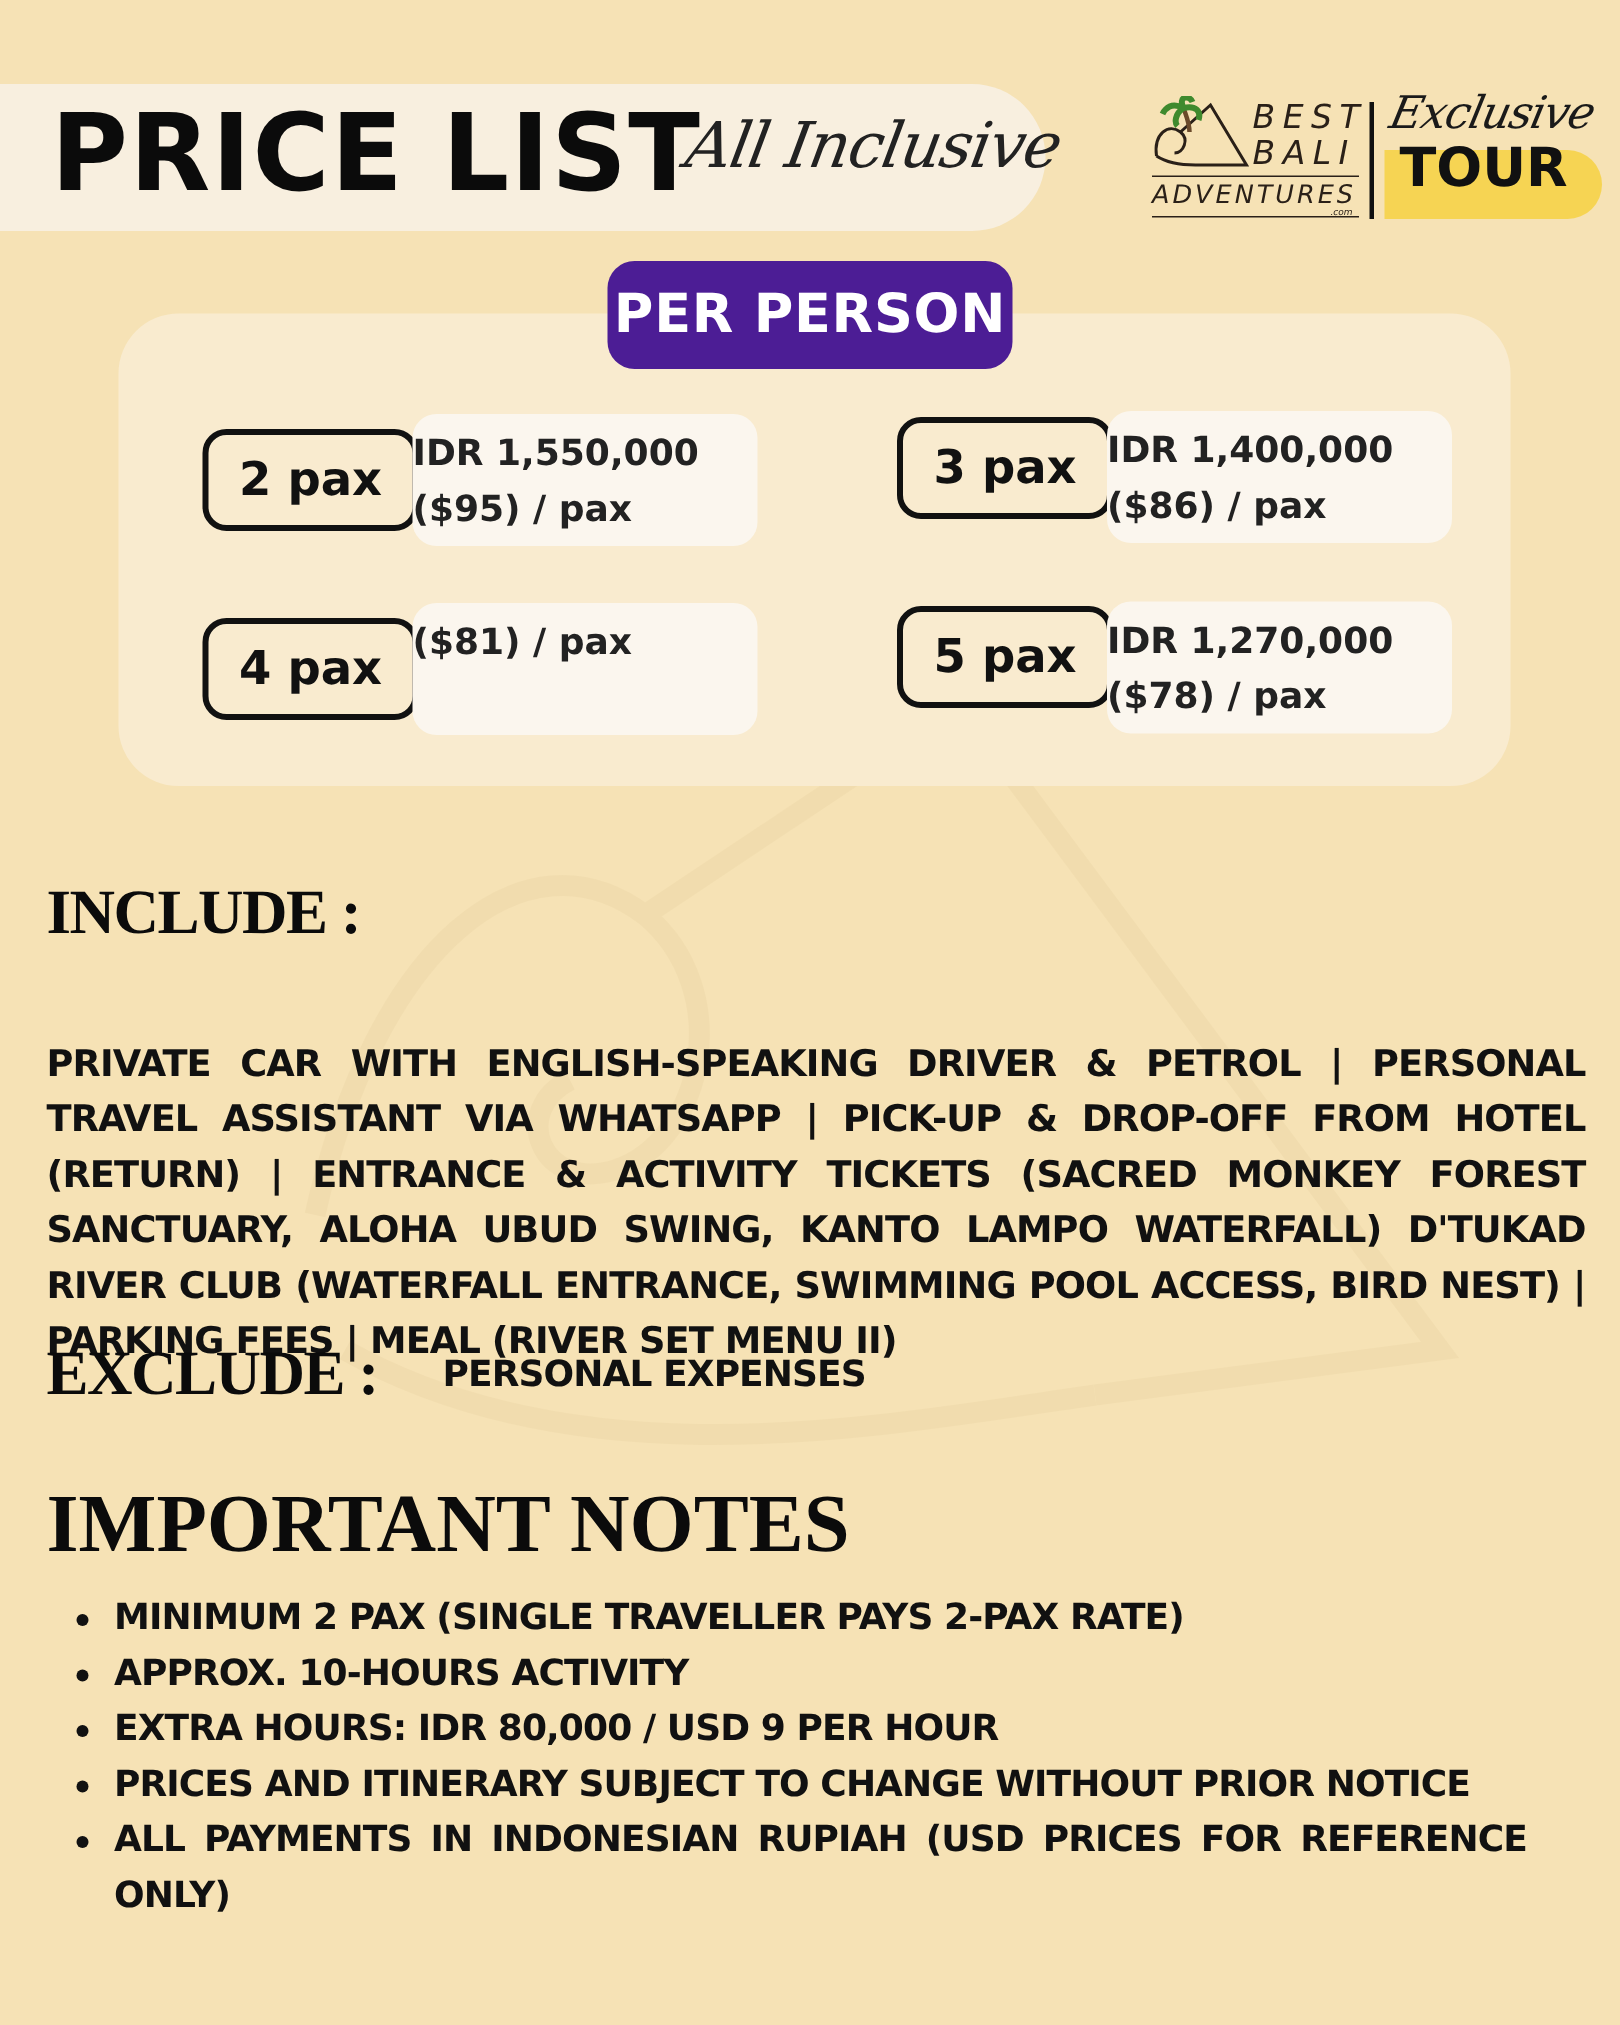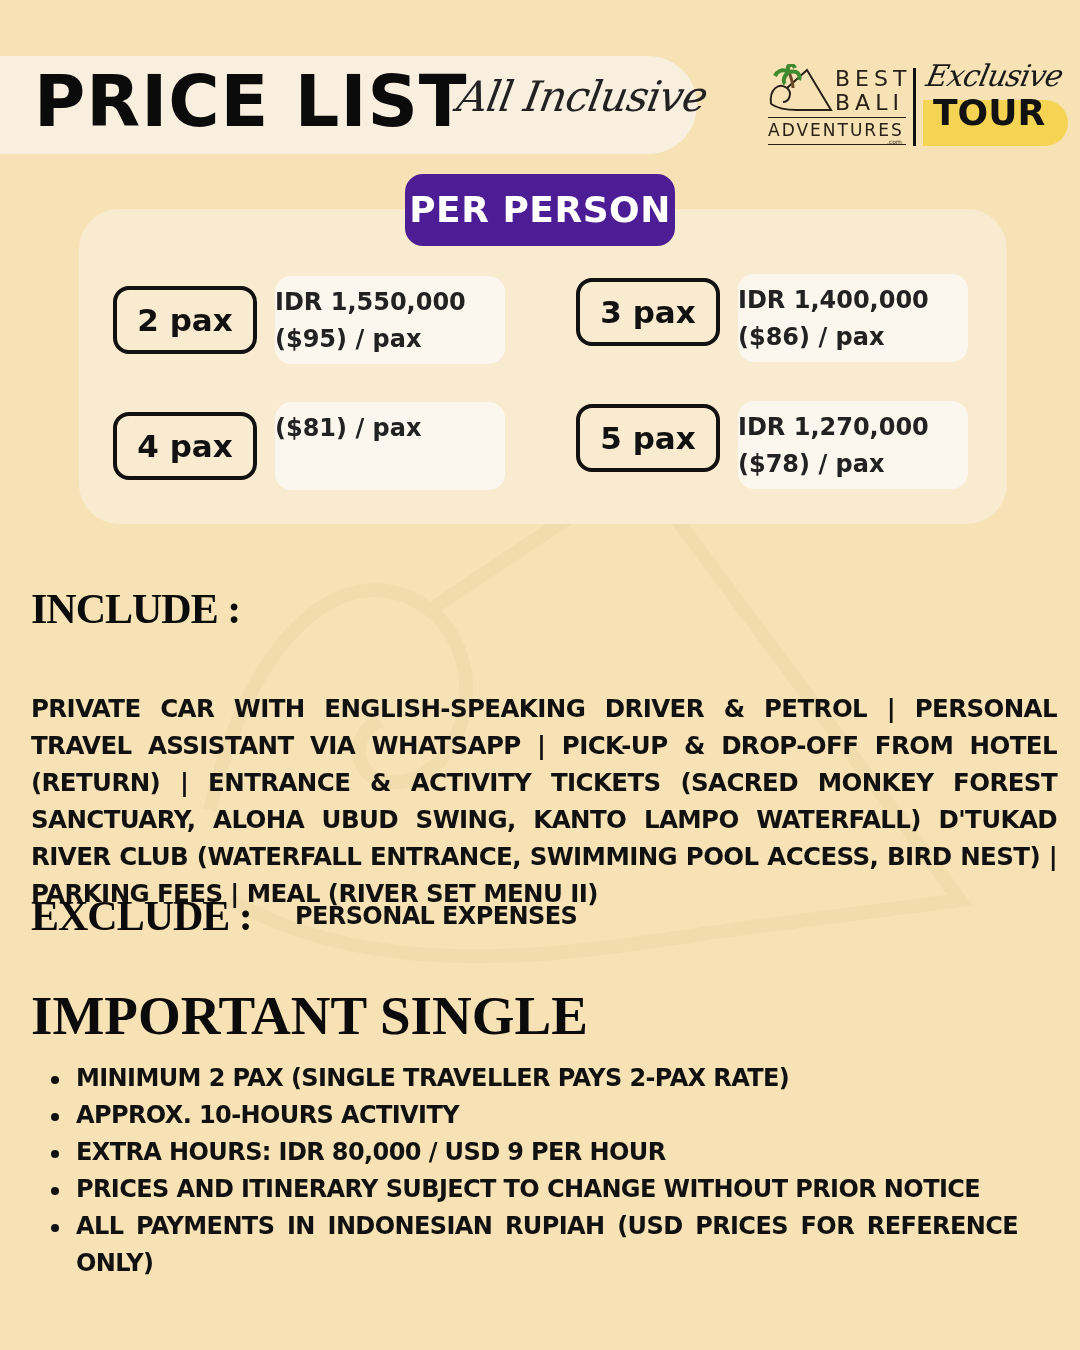--- a/index.html
+++ b/index.html
@@ -28,21 +28,21 @@
   }
   .title-script {
     position: absolute; left: 458px; top: 72px;
     font-family: "DejaVu Serif", serif; font-style: italic;
     font-size: 42px; color: #222; letter-spacing: -1px;
     transform: skewX(-10deg);
   }
   .logo { position: absolute; left: 765px; top: 62px; width: 300px; height: 88px; }
   .logo-word {
     position: absolute; font-family: "DejaVu Sans", sans-serif; font-weight: normal;
-    color: #2a2018; letter-spacing: 5px;
+    color: #2a2018; letter-spacing: 5px; font-style: italic;
   }
   .logo-best { left: 70px; top: 4px; font-size: 22px; }
   .logo-bali { left: 70px; top: 28px; font-size: 22px; }
   .logo-adv { left: 3px; top: 58px; font-size: 17px; letter-spacing: 2px; }
   .logo-com { left: 122px; top: 76px; font-size: 6px; letter-spacing: 0; }
   .logo-line1 { position: absolute; left: 3px; top: 55px; width: 138px; height: 1px; background: #2a2018; }
   .logo-line2 { position: absolute; left: 3px; top: 82px; width: 138px; height: 1px; background: #2a2018; }
   .logo-divider { position: absolute; left: 148px; top: 6px; width: 3px; height: 78px; background: #111; }
   .tour-bg {
     position: absolute; left: 158px; top: 38px; width: 145px; height: 46px;
@@ -65,21 +65,21 @@
   .per-person {
     position: absolute; left: 405px; top: 174px; width: 270px; height: 72px;
     background: #4c1d95; border-radius: 18px;
     color: #fff; font-family: "DejaVu Sans", sans-serif; font-weight: bold;
     font-size: 36px; text-align: center; line-height: 72px; letter-spacing: 0.5px;
   }
   .pax-box {
     position: absolute; width: 144px; height: 68px;
     border: 4px solid #111; border-radius: 16px;
     font-family: "DejaVu Sans", sans-serif; font-weight: bold; font-size: 31px;
-    text-align: center; line-height: 60px; color: #111; background: transparent;
+    text-align: center; line-height: 60px; color: #111; background: transparent; margin-left: 22px;
   }
   .price-box {
     position: absolute; width: 230px; height: 88px;
     background: #fbf6ee; border-radius: 16px;
     font-family: "DejaVu Sans", sans-serif; font-weight: bold; font-size: 24px;
     color: #222; padding-top: 8px; line-height: 37px;
   }
   
   .h-section {
     position: absolute; font-family: Liberation Serif, serif; font-weight: bold;
@@ -172,20 +172,20 @@
   <div>IDR 1,270,000</div>
   <div>($78) / pax</div>
 </div>
 
 <div class="h-section include-h">INCLUDE :</div>
 <div class="include-body">PRIVATE CAR WITH ENGLISH-SPEAKING DRIVER &amp; PETROL | PERSONAL TRAVEL ASSISTANT VIA WHATSAPP | PICK-UP &amp; DROP-OFF FROM HOTEL (RETURN) | ENTRANCE &amp; ACTIVITY TICKETS (SACRED MONKEY FOREST SANCTUARY, ALOHA UBUD SWING, KANTO LAMPO WATERFALL) D'TUKAD RIVER CLUB (WATERFALL ENTRANCE, SWIMMING POOL ACCESS, BIRD NEST) | PARKING FEES | MEAL (RIVER SET MENU II)</div>
 
 <div class="h-section exclude-h">EXCLUDE :</div>
 <div class="exclude-body">PERSONAL EXPENSES</div>
 
-<div class="h-section notes-h">IMPORTANT SINGLE</div>
+<div class="h-section notes-h">IMPORTANT NOTES</div>
 <ul class="notes-list">
   <li><span class="bullet"></span><span>MINIMUM 2 PAX (SINGLE TRAVELLER PAYS 2-PAX RATE)</span></li>
   <li><span class="bullet"></span><span>APPROX. 10-HOURS ACTIVITY</span></li>
   <li><span class="bullet"></span><span>EXTRA HOURS: IDR 80,000 / USD 9 PER HOUR</span></li>
   <li><span class="bullet"></span><span>PRICES AND ITINERARY SUBJECT TO CHANGE WITHOUT PRIOR NOTICE</span></li>
   <li><span class="bullet"></span><span>ALL PAYMENTS IN INDONESIAN RUPIAH (USD PRICES FOR REFERENCE ONLY)</span></li>
 </ul>
 
 </body></html>

